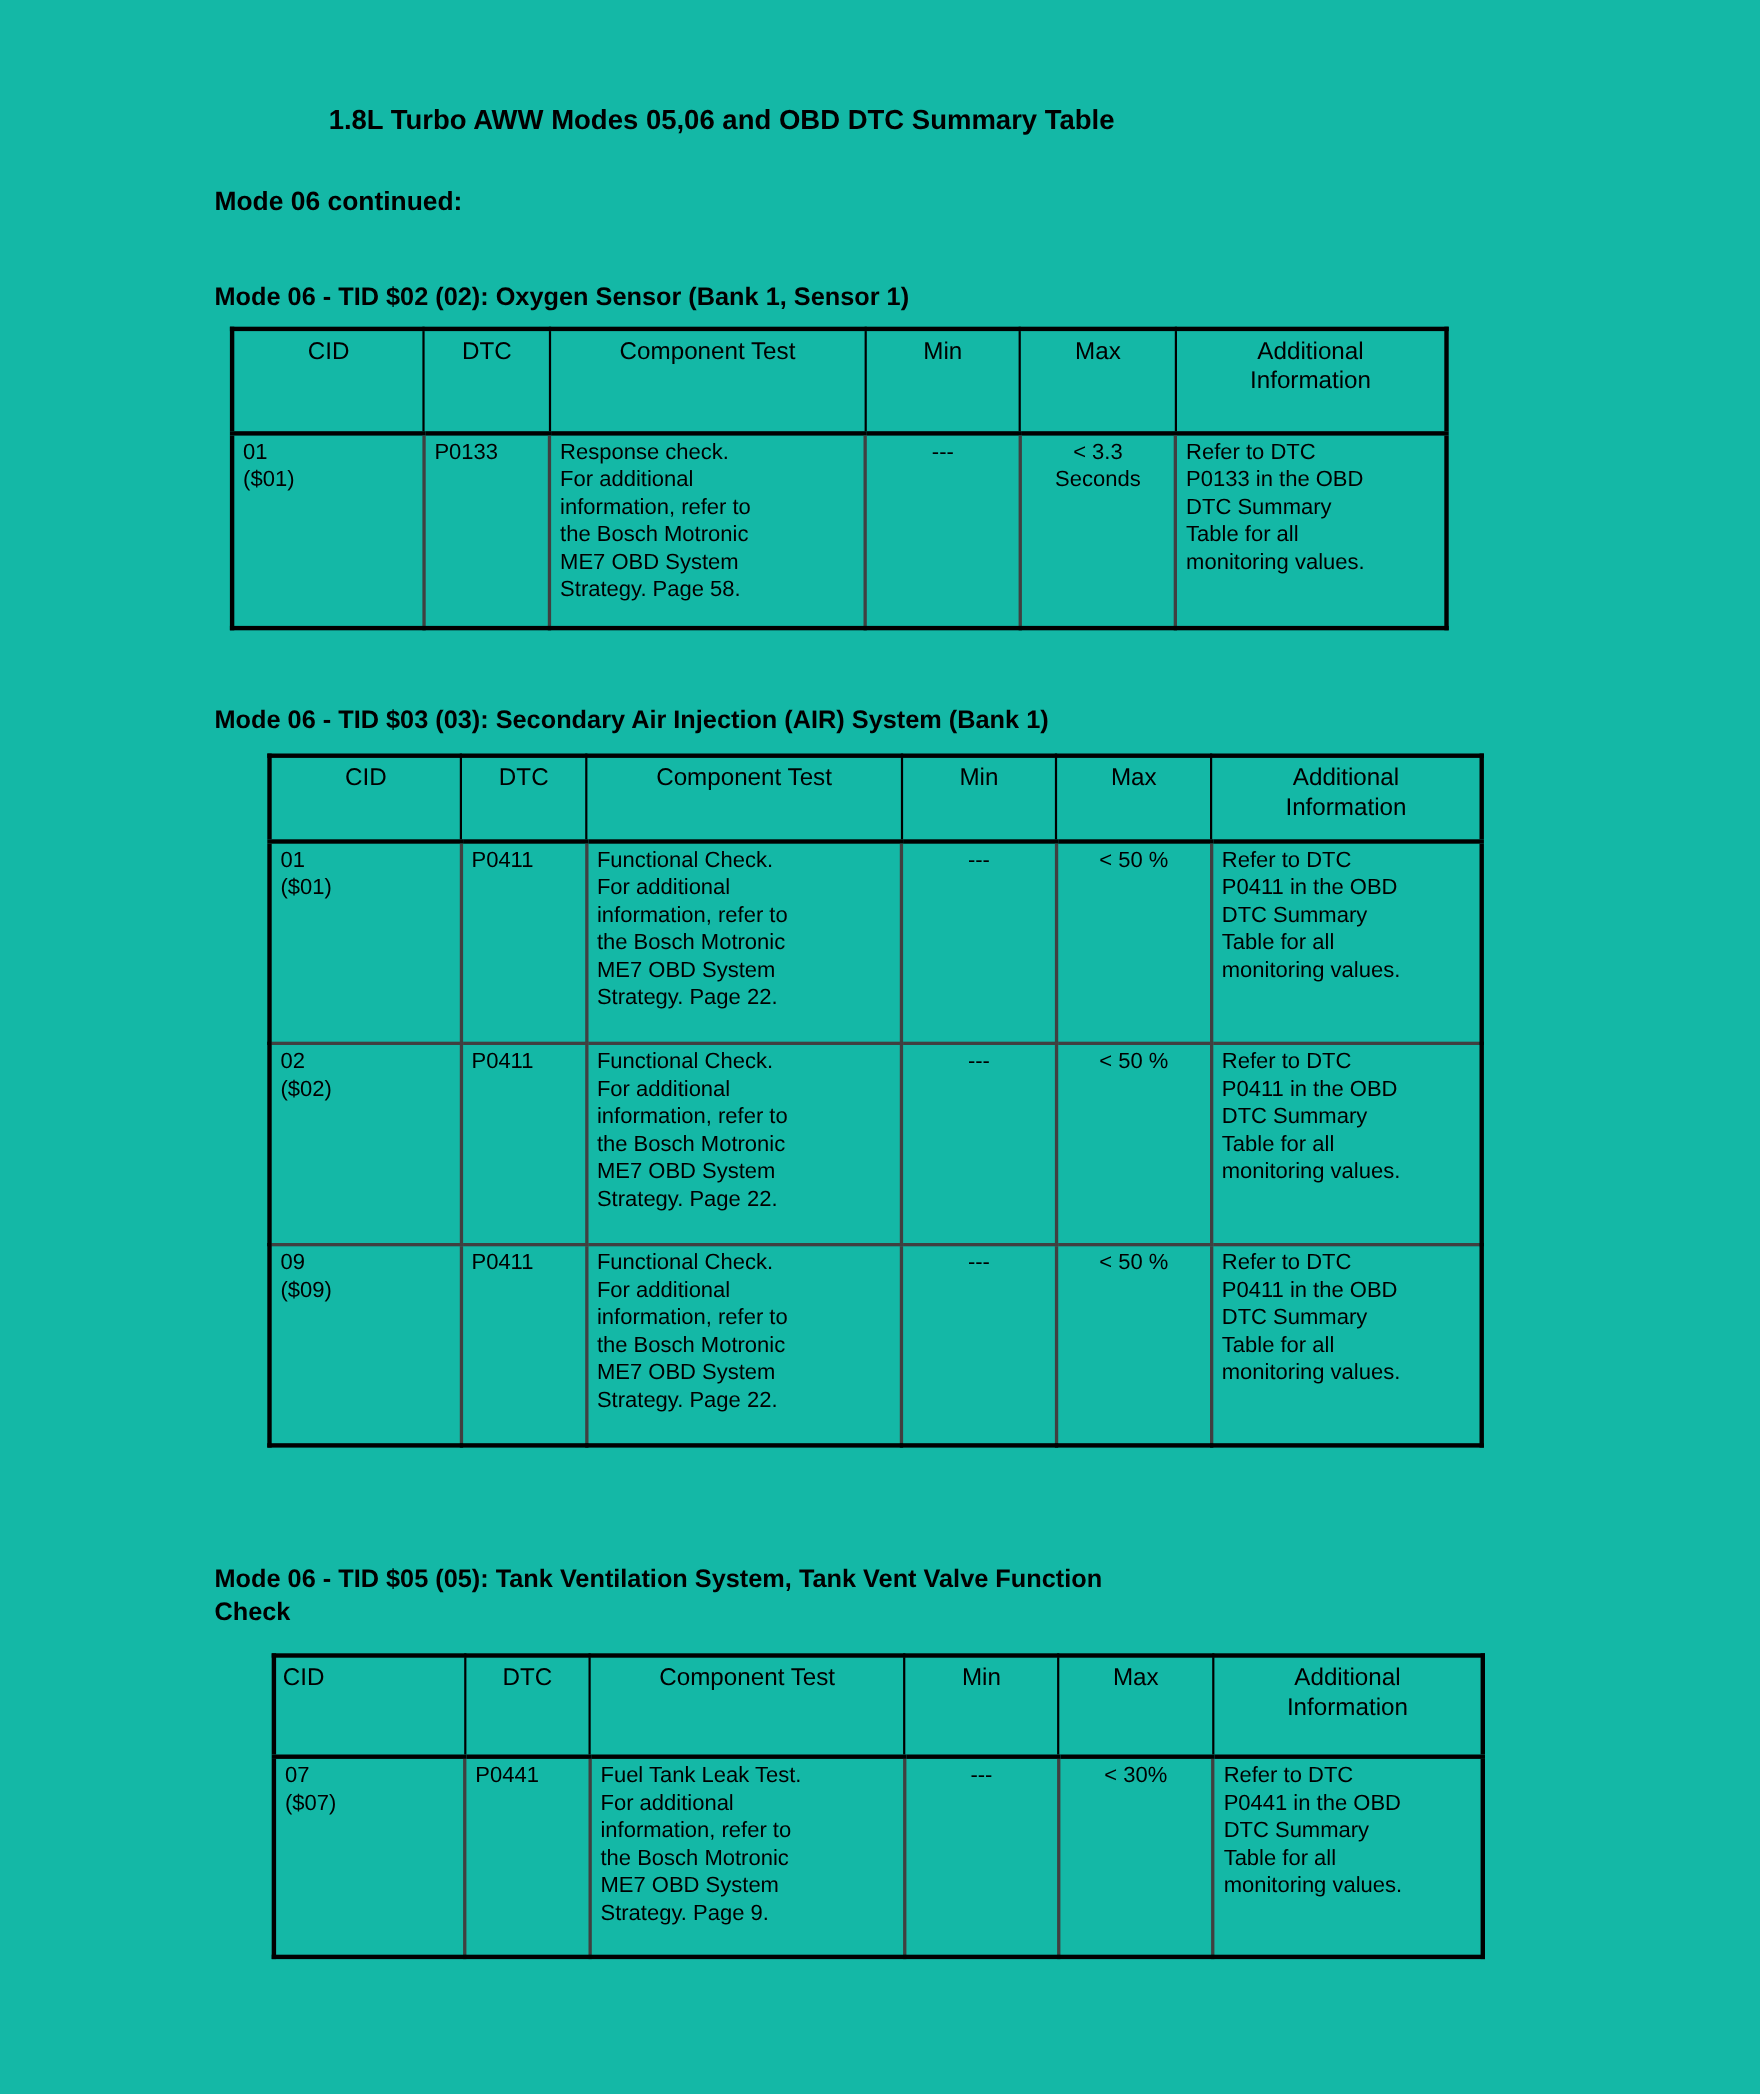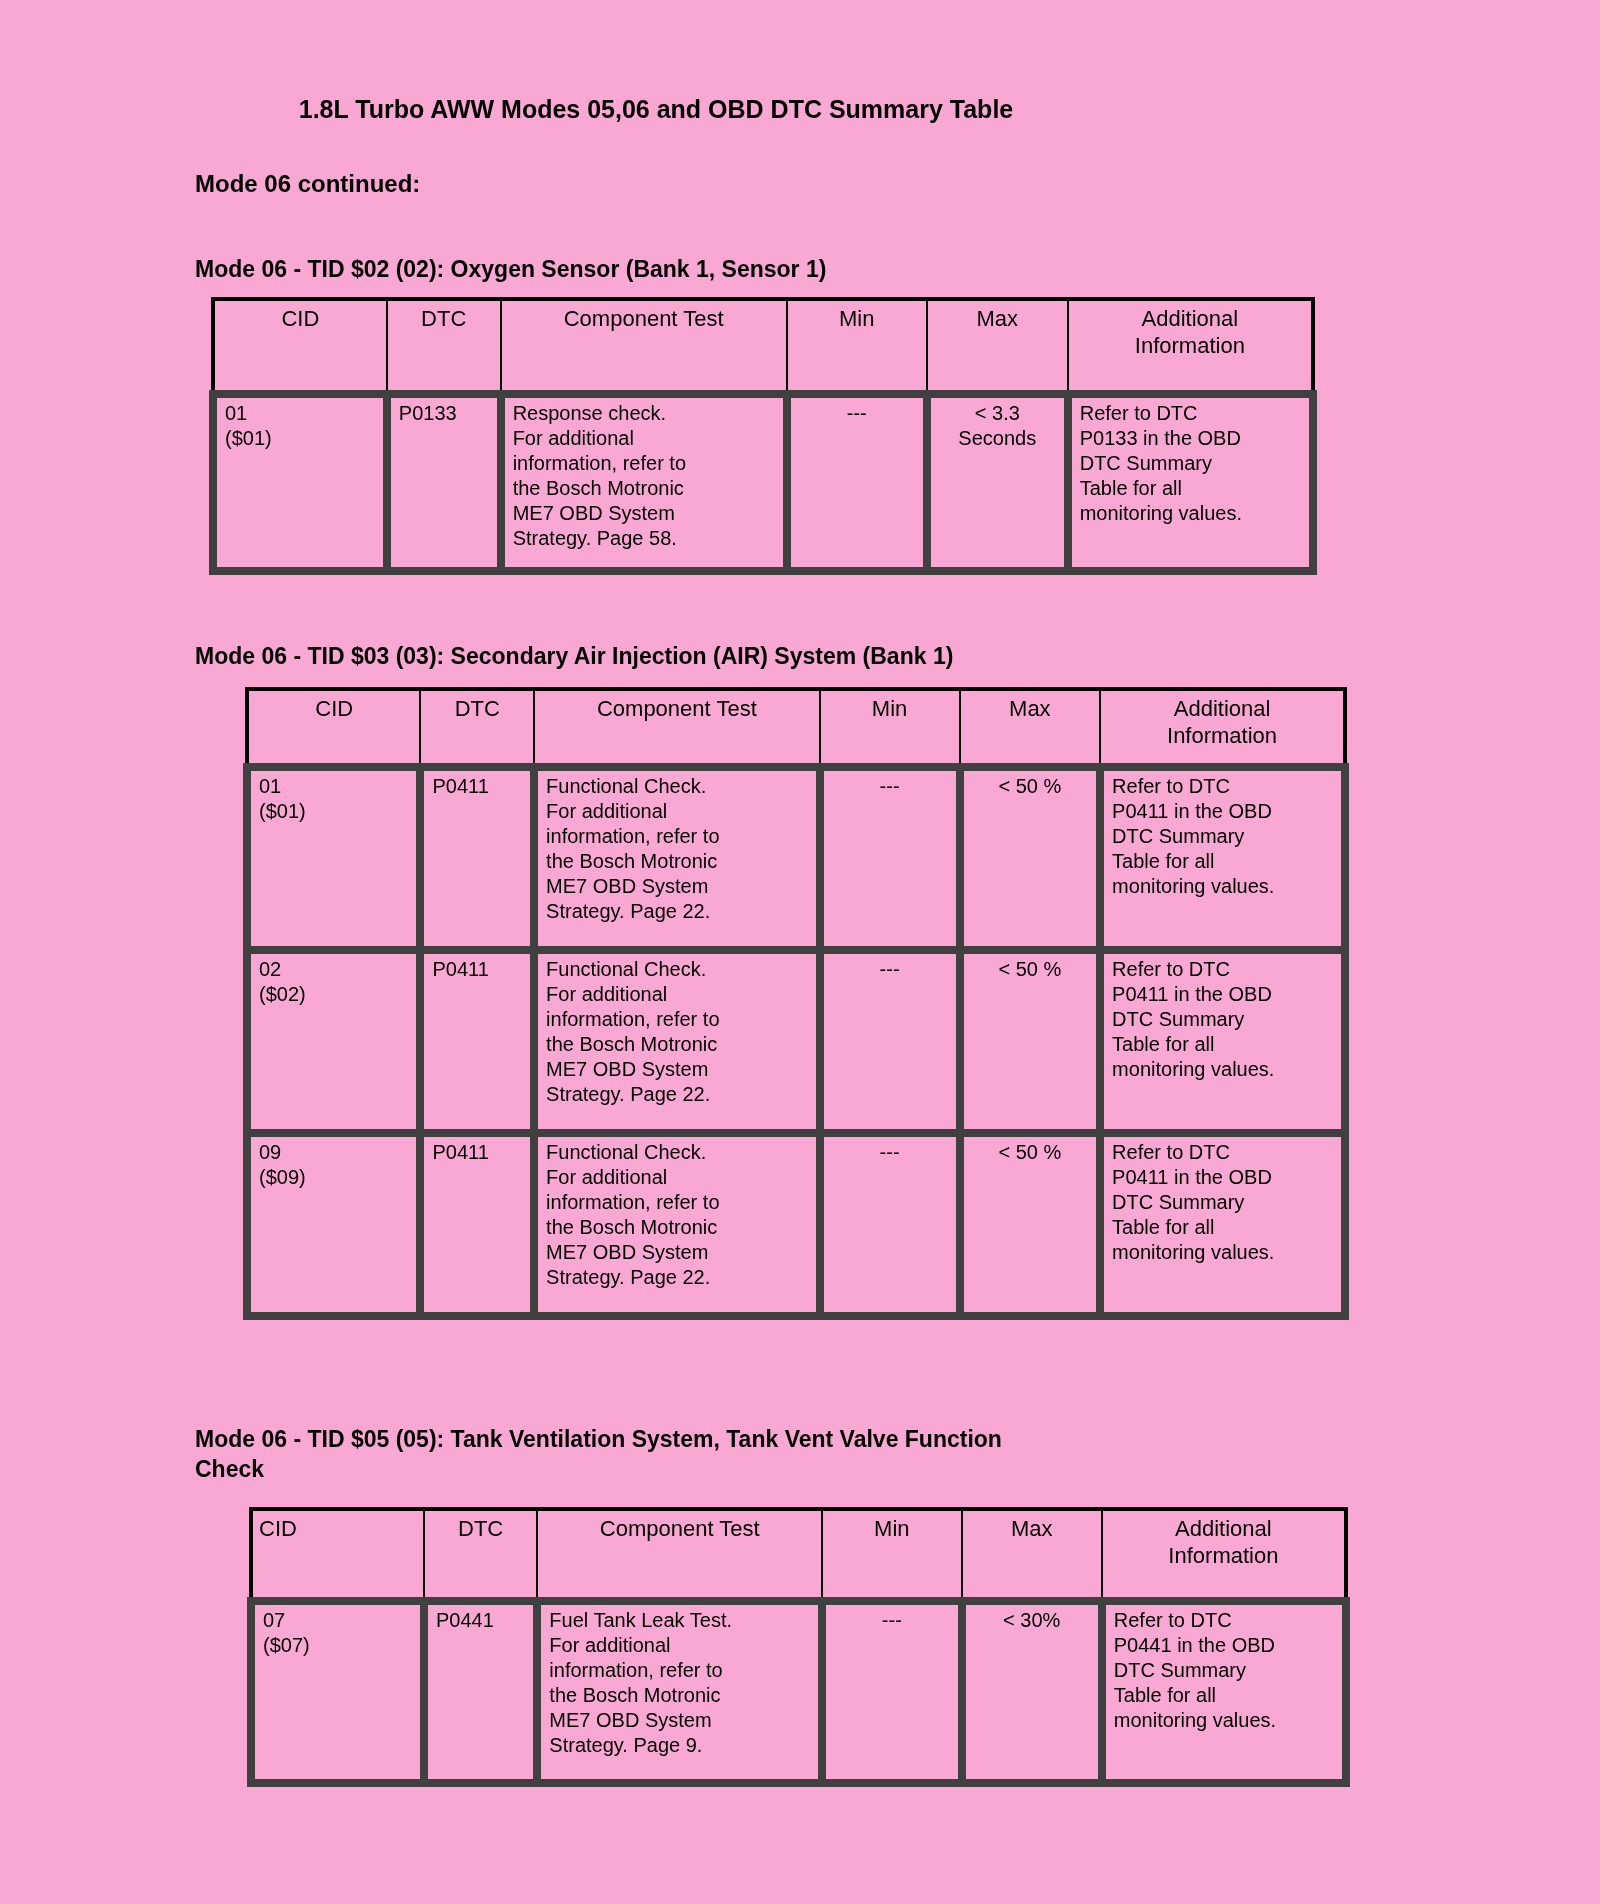--- a/index.html
+++ b/index.html
@@ -6,21 +6,21 @@
     margin: 0;
     padding: 0;
     background: #ffffff;
     color: #000000;
     font-family: "Liberation Sans", sans-serif;
   }
   .page {
     position: relative;
     width: 1600px;
     height: 1904px;
-    background: #f9a8d4;
+    background: #14b8a6;
     overflow: hidden;
     box-sizing: border-box;
     padding-left: 195px;
   }
   .doc-title {
     margin: 0;
     padding-top: 95px;
     width: 922px;
     text-align: center;
     font-size: 25px;
@@ -51,21 +51,21 @@
     font-size: 22px;
     font-weight: normal;
     line-height: 27px;
     vertical-align: top;
     text-align: center;
     padding: 4px 6px;
     white-space: pre-line;
     overflow: hidden;
   }
   .doc-table td {
-    border: 8px solid #404040;
+    border: 3px solid #404040;
     font-size: 20px;
     line-height: 25px;
     vertical-align: top;
     text-align: left;
     padding: 3px 8px;
     white-space: pre-line;
     overflow: hidden;
   }
   .doc-table tbody tr + tr td { border-top: 3px solid #000; }
   .doc-table td.col-min, .doc-table td.col-max { text-align: center; }

